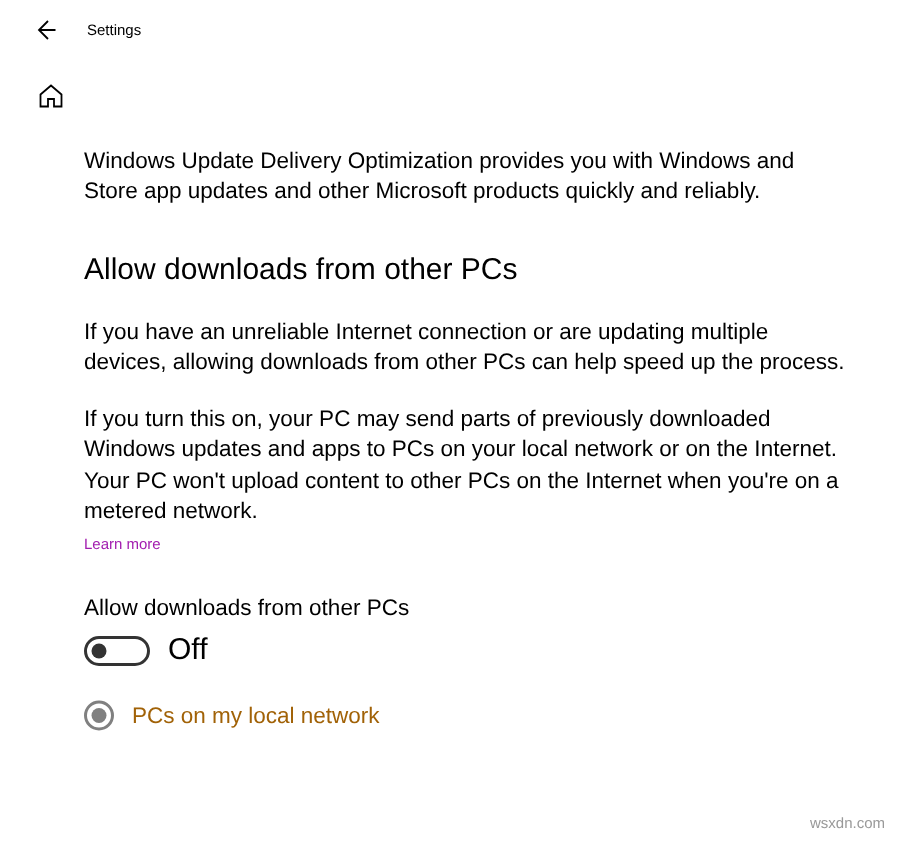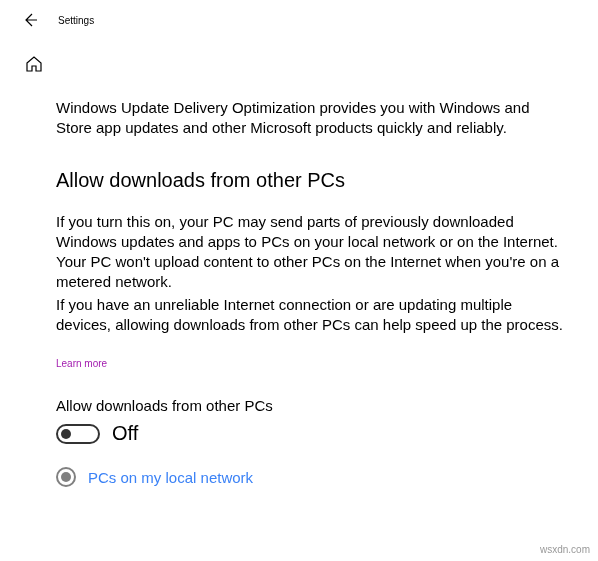--- a/index.html
+++ b/index.html
@@ -104,21 +104,21 @@
       left: 3px;
       top: 3px;
     }
     .toggle-state {
       font-size: 20px;
     }
     .radio-row {
       display: flex;
       align-items: center;
       gap: 12px;
-      color: #3b82f6;
+      color: #a16207;
     }
     .radio {
       width: 20px;
       height: 20px;
       border: 2px solid #808080;
       border-radius: 50%;
       position: relative;
     }
     .radio-dot {
       width: 10px;
@@ -158,23 +158,23 @@
       <path d="M2 8 L9 2 L16 8 L16 16 L11 16 L11 11 L7 11 L7 16 L2 16 Z"></path>
     </svg>
   </div>
 </div>
 
 <div class="content">
   <p class="description">Windows Update Delivery Optimization provides you with Windows and Store app updates and other Microsoft products quickly and reliably.</p>
 
   <h2 class="section-heading">Allow downloads from other PCs</h2>
 
+  <p class="body-text">If you have an unreliable Internet connection or are updating multiple devices, allowing downloads from other PCs can help speed up the process.</p>
+
   <p class="body-text" style="margin-bottom:2px;">If you turn this on, your PC may send parts of previously downloaded Windows updates and apps to PCs on your local network or on the Internet. Your PC won't upload content to other PCs on the Internet when you're on a metered network.</p>
-
-  <p class="body-text">If you have an unreliable Internet connection or are updating multiple devices, allowing downloads from other PCs can help speed up the process.</p>
 
   <a class="link">Learn more</a>
 
   <div class="toggle-label">Allow downloads from other PCs</div>
 
   <div class="toggle-row">
     <div class="toggle">
       <div class="toggle-knob"></div>
     </div>
     <div class="toggle-state">Off</div>

